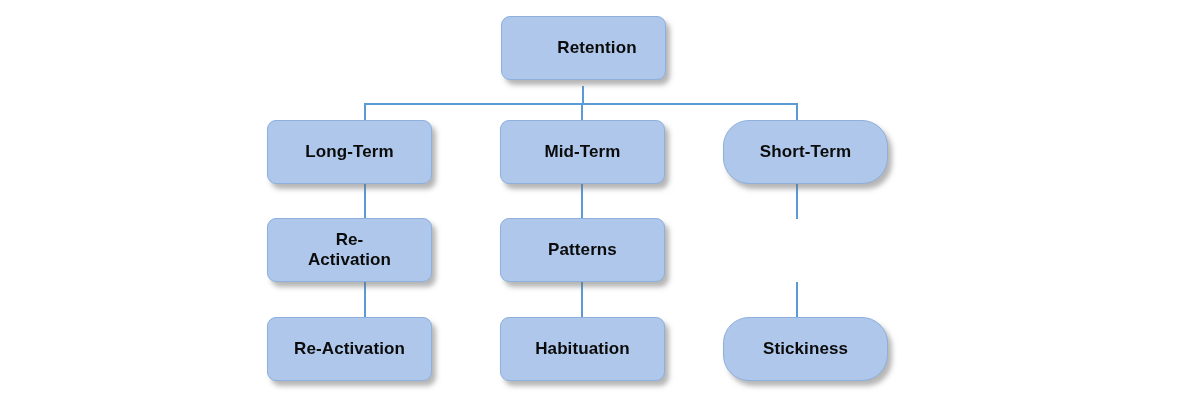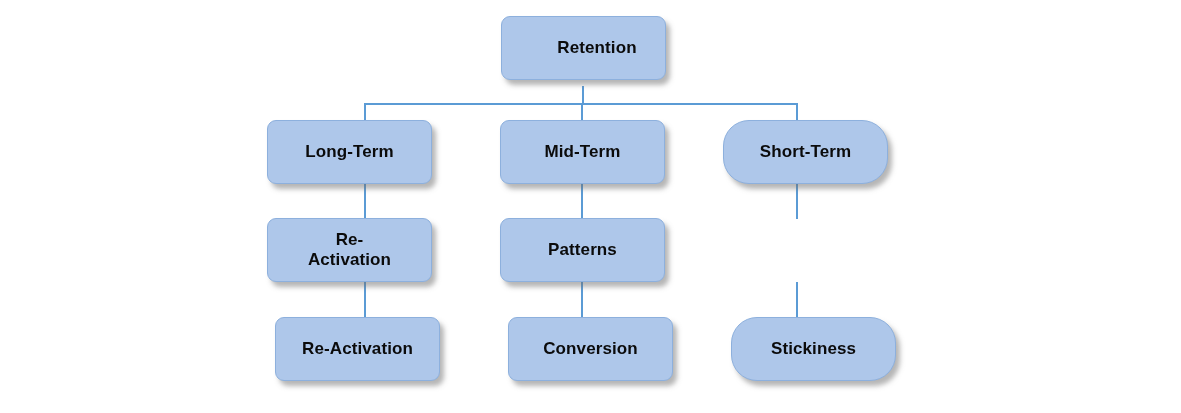--- a/index.html
+++ b/index.html
@@ -58,21 +58,21 @@
   
   .col-root { left: 501px; }
   .col-left { left: 267px; }
   .col-mid  { left: 500px; }
   .col-right{ left: 723px; border-radius: 26px; }
 
   
   .row-0 { top: 16px; padding-left: 27px; }
   .row-1 { top: 120px; }
   .row-2 { top: 218px; }
-  .row-3 { top: 317px; margin-left: 8px; }
+  .row-3 { top: 317px; }
 </style>
 </head>
 <body>
 
 <div id="diagram-canvas">
 
   <div class="connector connector-v" style="left:582px; top:86px; height:18px;"></div>
   <div class="connector connector-h" style="left:364px; top:103px; width:434px;"></div>
   <div class="connector connector-v" style="left:364px; top:103px; height:18px;"></div>
   <div class="connector connector-v" style="left:581px; top:103px; height:18px;"></div>
@@ -102,21 +102,21 @@
     <span class="node-label">Re-Activation</span>
   </div>
 
   <div class="node col-mid row-1">
     <span class="node-label">Mid-Term</span>
   </div>
   <div class="node col-mid row-2">
     <span class="node-label">Patterns</span>
   </div>
   <div class="node col-mid row-3">
-    <span class="node-label">Conversion</span>
+    <span class="node-label">Habituation</span>
   </div>
 
   <div class="node col-right row-1">
     <span class="node-label">Short-Term</span>
   </div>
   <div class="node col-right row-3">
     <span class="node-label">Stickiness</span>
   </div>
 
 </div>

